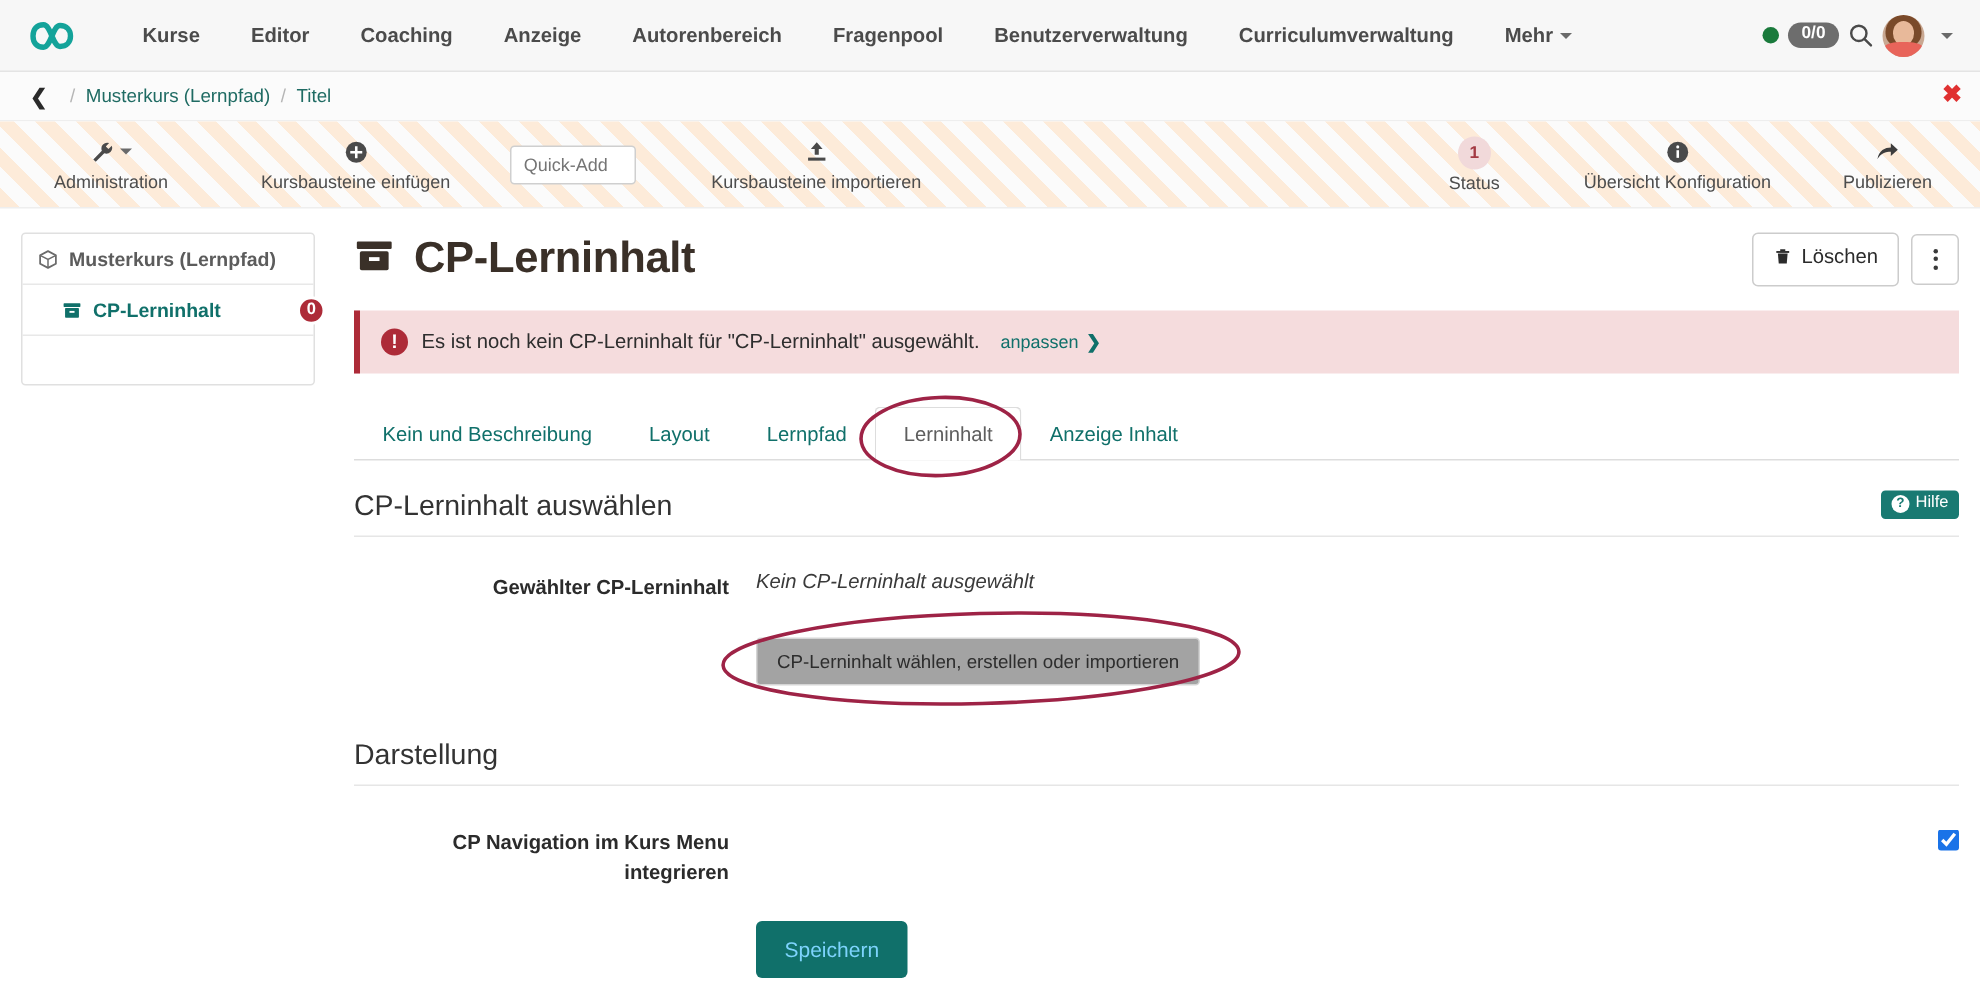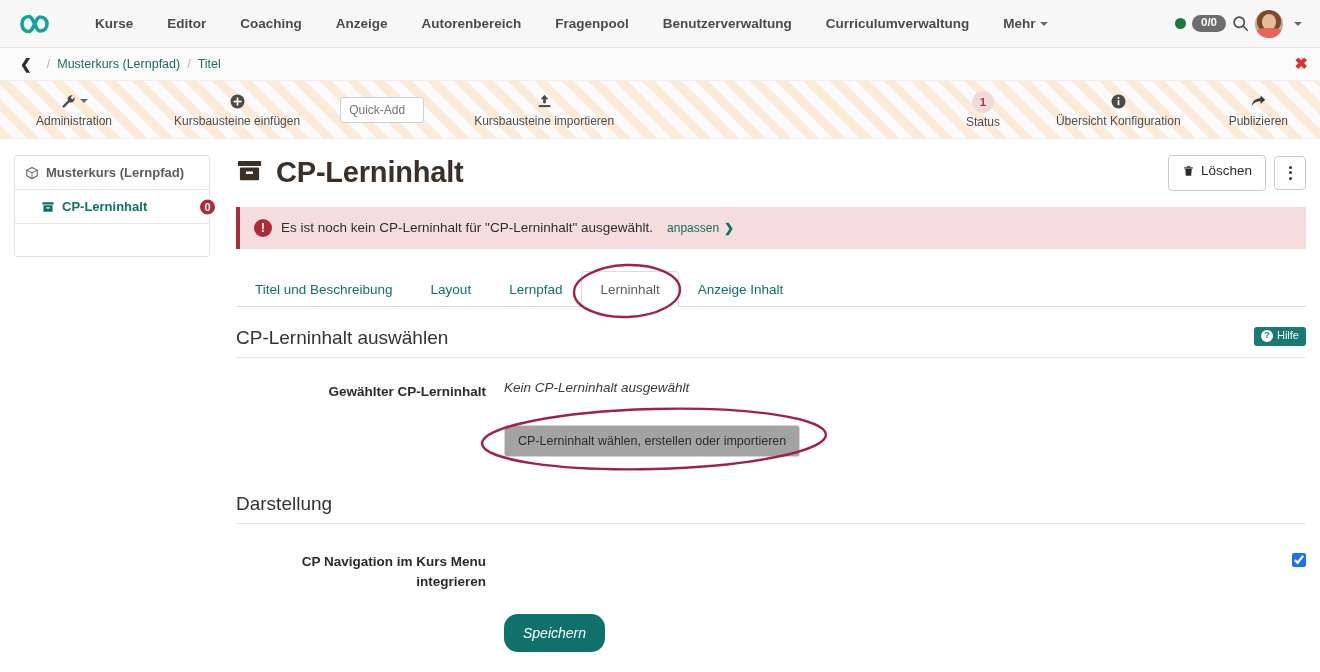--- a/index.html
+++ b/index.html
@@ -381,28 +381,27 @@
     font-family: "Liberation Sans", sans-serif;
   }
   .cb {
     width: 14px; height: 14px;
     margin: 3px 0 0 0;
     accent-color: #1a73e8;
     cursor: pointer;
   }
   .btn-primary {
     background: #10706a;
-    color: #ffffff;
+    color: #7dd3fc;
     border: none;
-    border-radius: 14px;
+    border-radius: 4px;
     font-size: 14px;
     padding: 11px 19px;
     cursor: pointer;
     font-family: "Liberation Sans", sans-serif;
-    font-style: italic;
   }
 
   
   .annot {
     position: absolute;
     pointer-events: none;
   }
   .annot ellipse { fill: none; stroke: #9e2346; stroke-width: 2.4; }
 </style>
 </head>
@@ -581,21 +580,21 @@
     <div class="alert">
       <span class="alert-icon">!</span>
       <span>Es ist noch kein CP-Lerninhalt für "CP-Lerninhalt" ausgewählt.</span>
       <span class="alert-link">
         <span>anpassen</span>
         <span class="chev">❯</span>
       </span>
     </div>
 
     <div class="tabs">
-      <div class="tab"><span>Titel und Beschreibung</span></div>
+      <div class="tab"><span>Kein und Beschreibung</span></div>
       <div class="tab"><span>Layout</span></div>
       <div class="tab"><span>Lernpfad</span></div>
       <div class="tab active"><span>Lerninhalt</span></div>
       <div class="tab"><span>Anzeige Inhalt</span></div>
 
       <svg class="annot" style="left:335px; top:-9px;" width="112" height="58" viewBox="0 0 112 58">
         <ellipse cx="56" cy="29" rx="53" ry="26" transform="rotate(-2 56 29)"></ellipse>
       </svg>
     </div>
 

